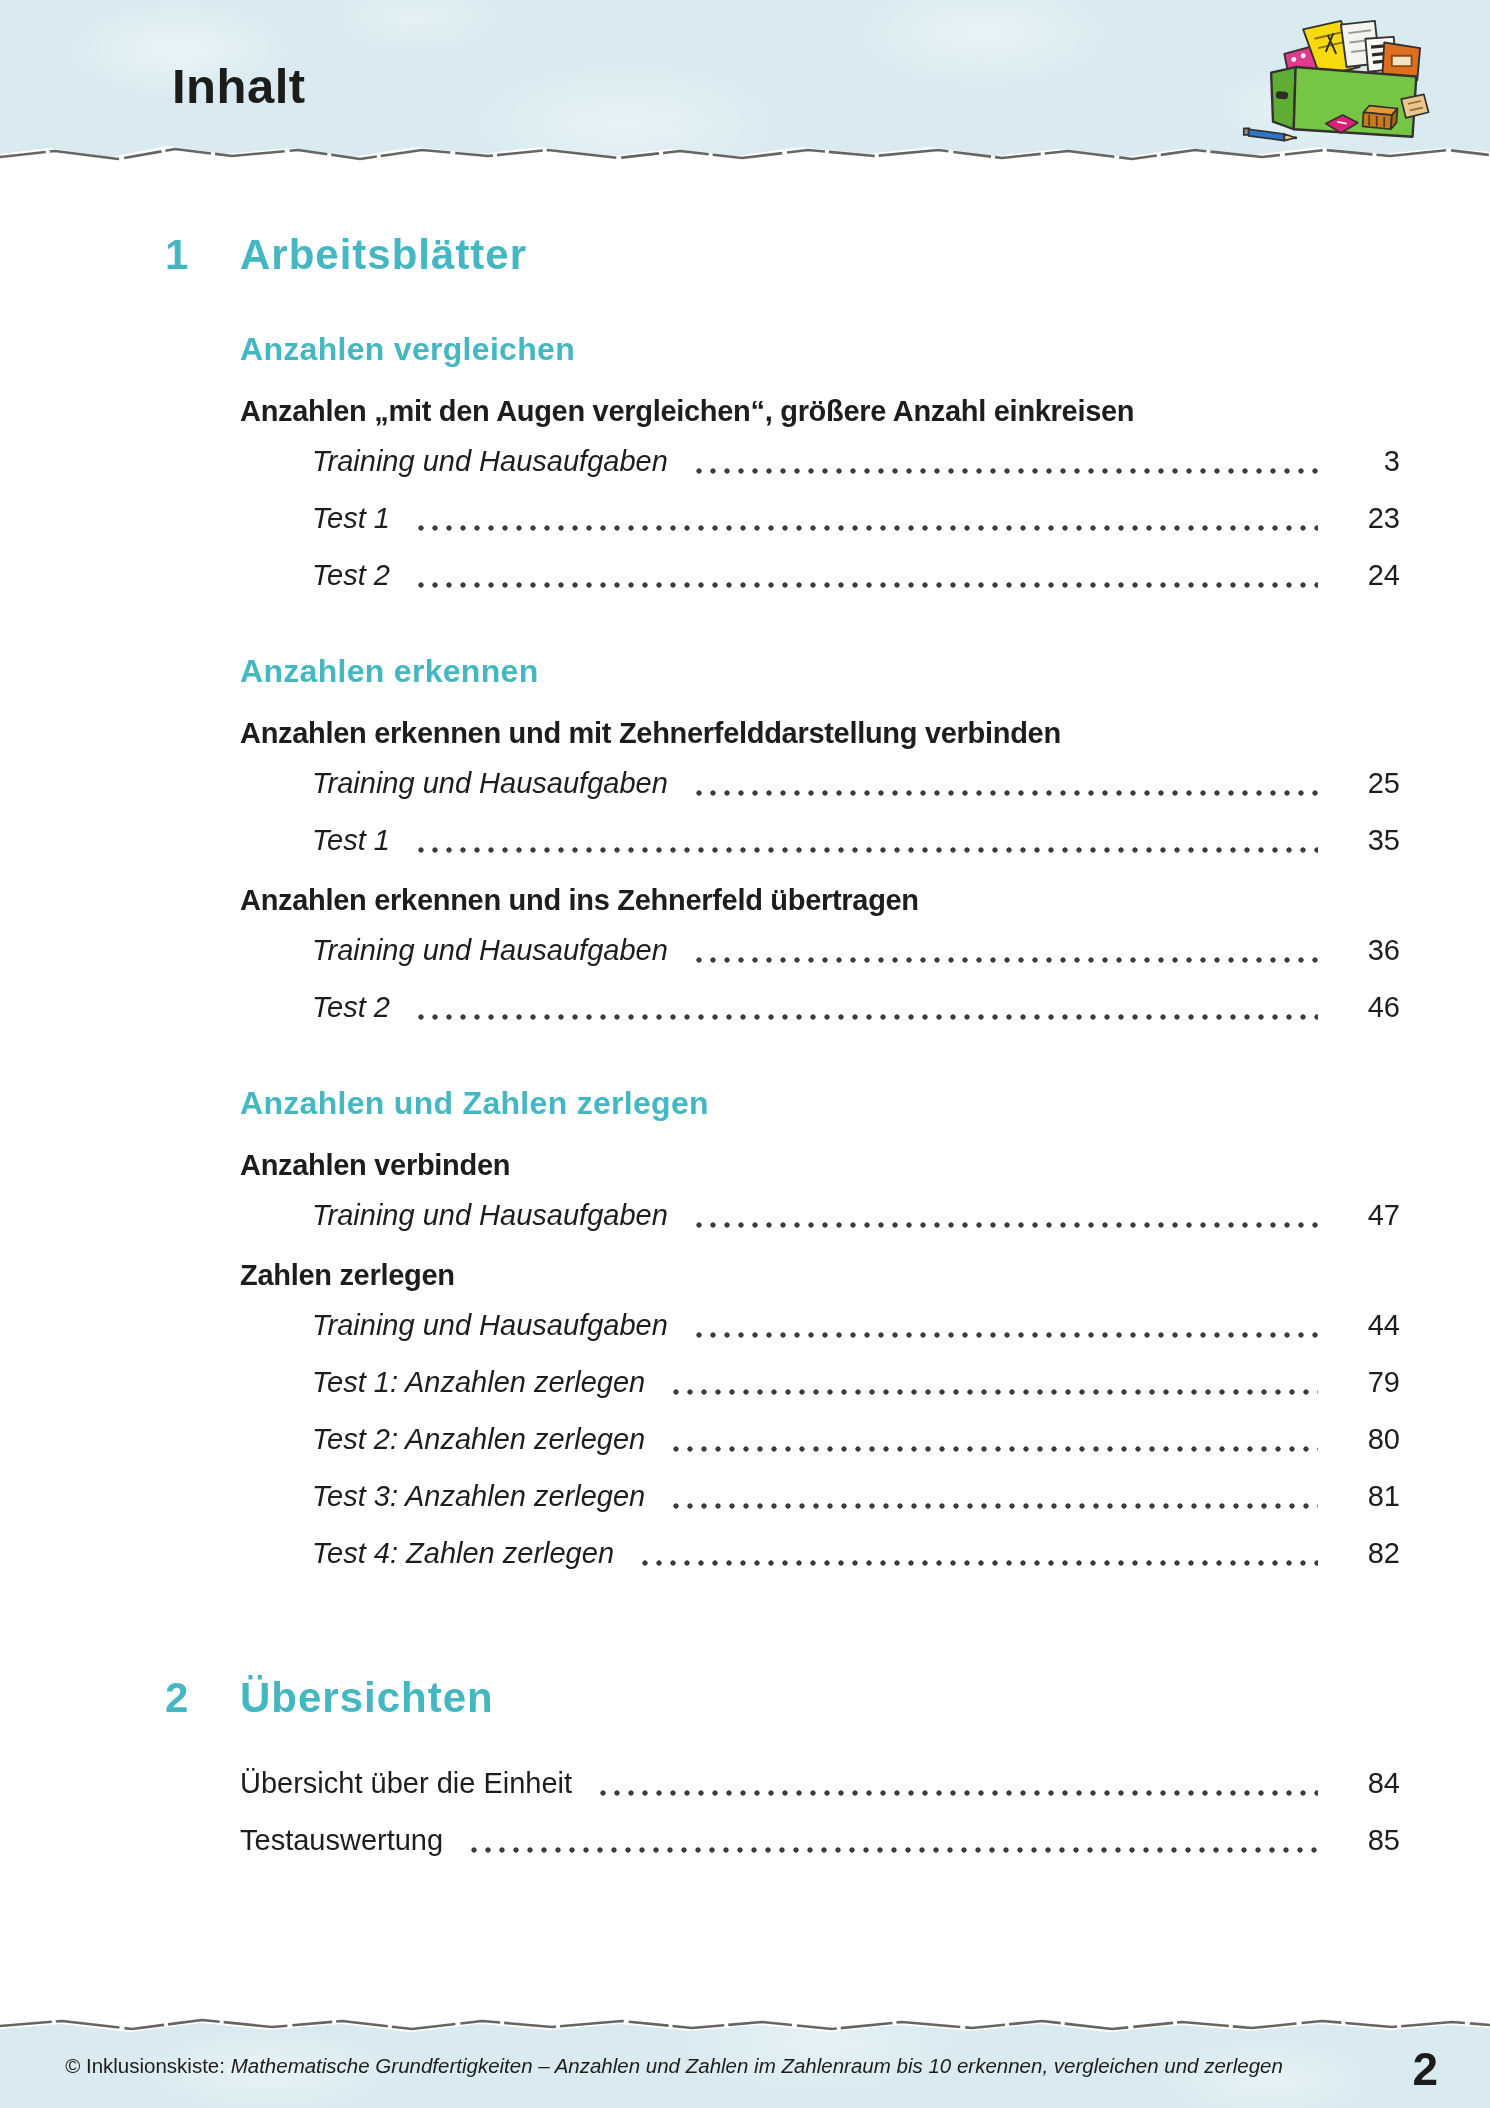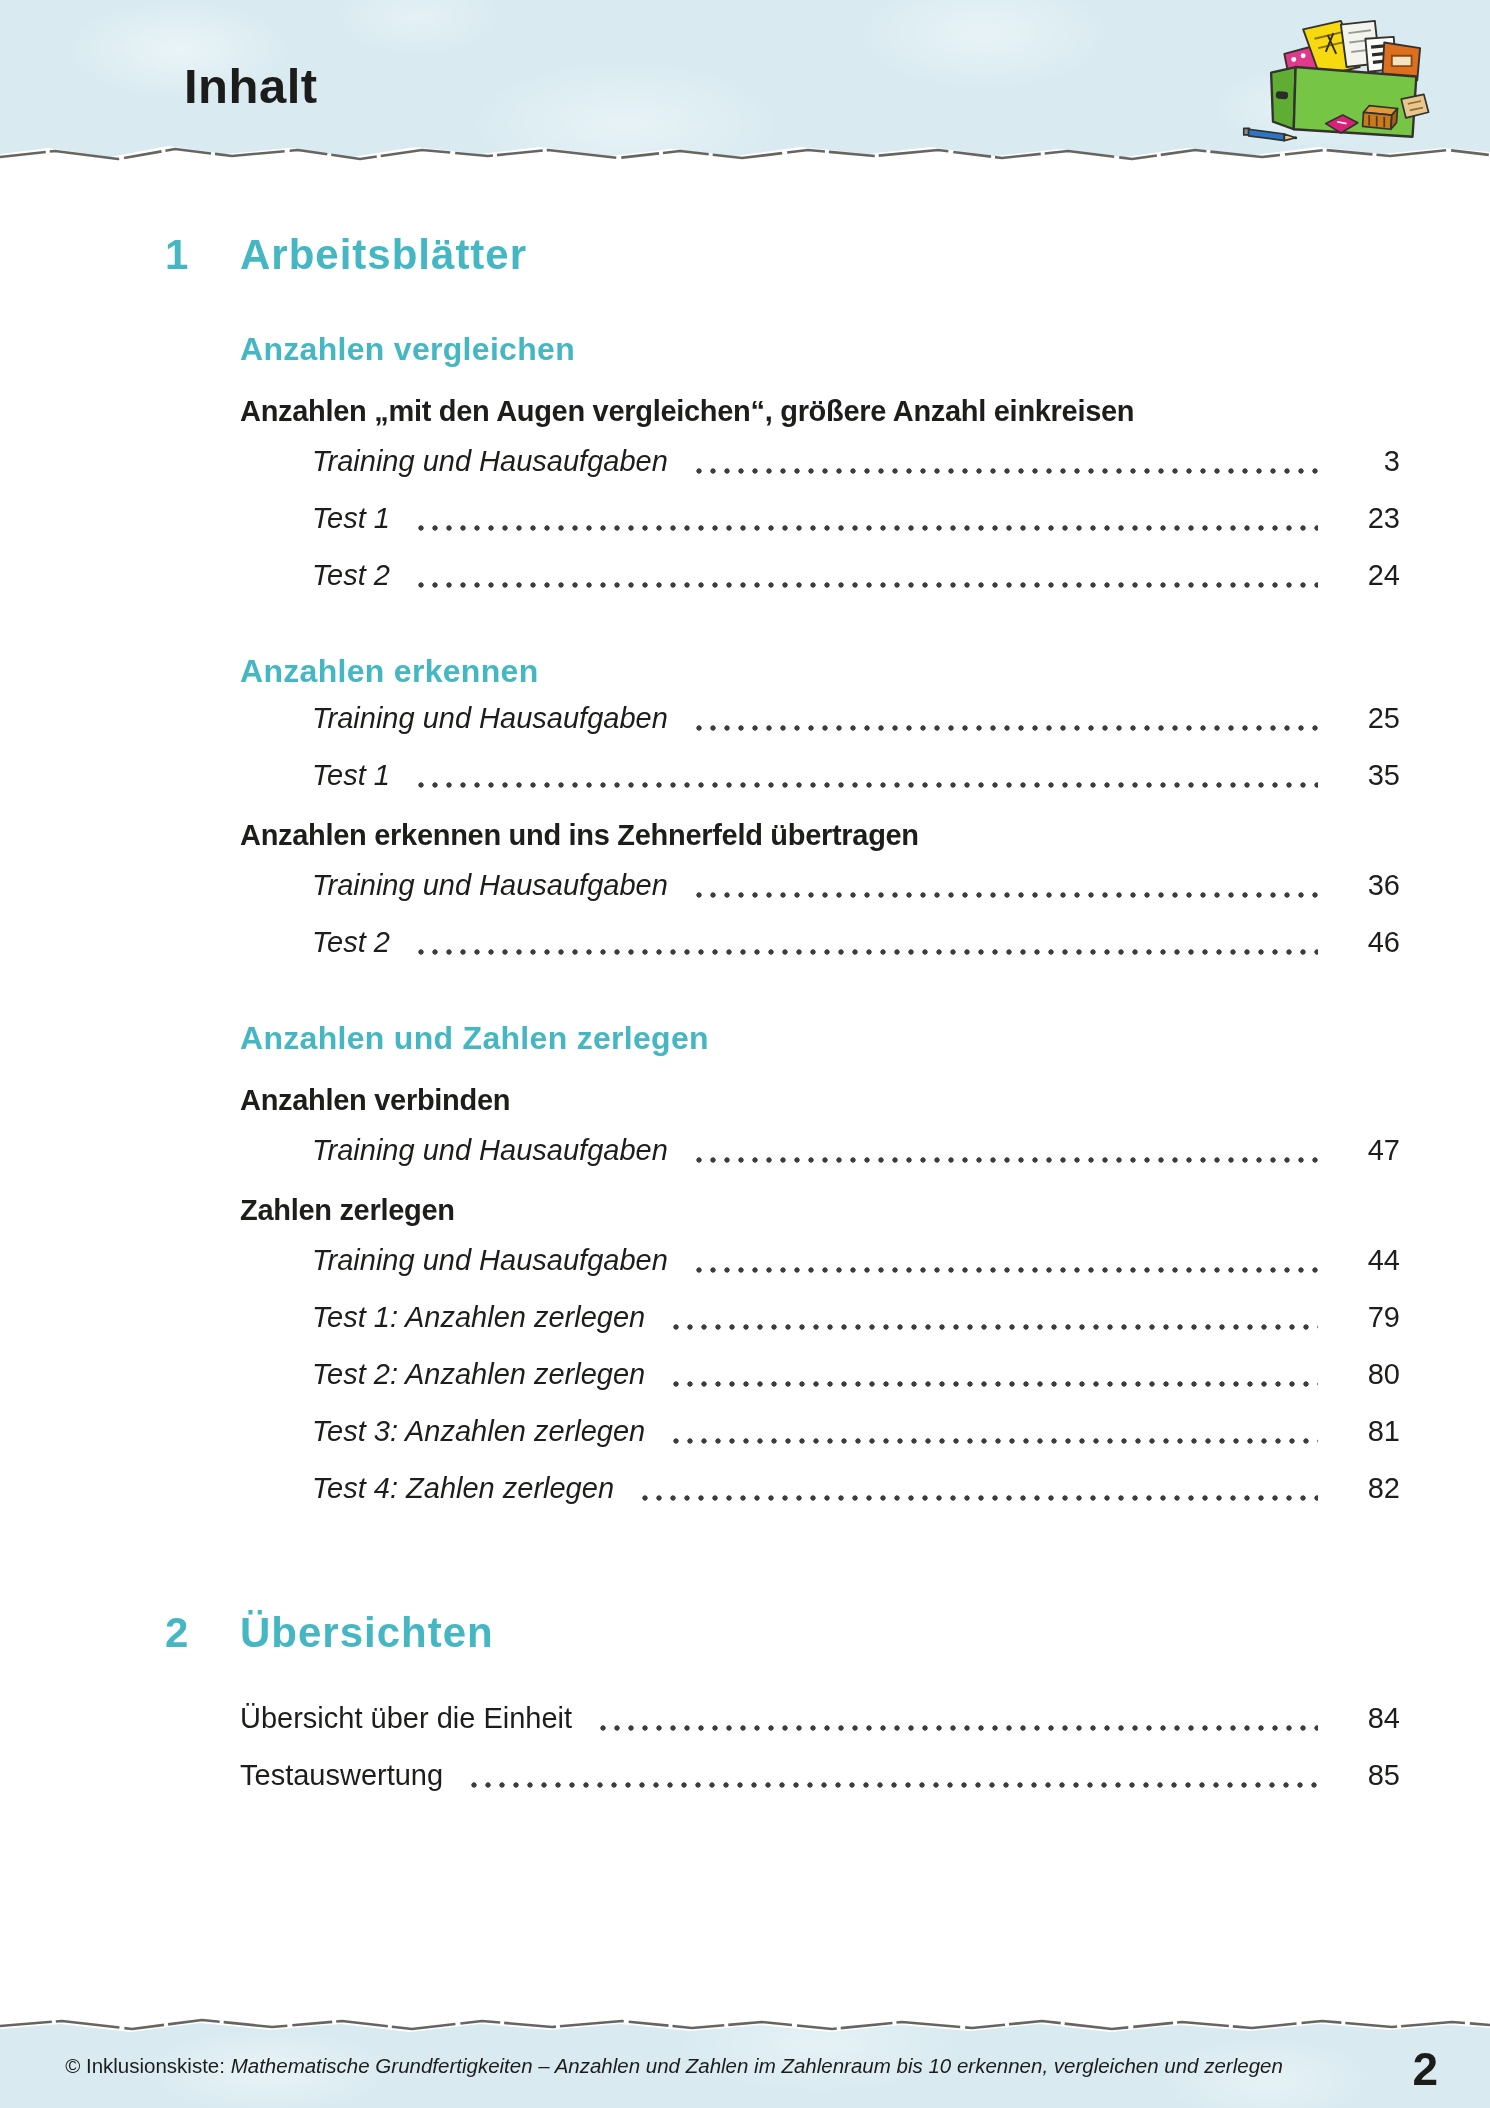--- a/index.html
+++ b/index.html
@@ -24,21 +24,21 @@
     background-color:var(--band);
     background-image:
       radial-gradient(ellipse 160px 70px at 12% 30%, rgba(255,255,255,.45), transparent 70%),
       radial-gradient(ellipse 220px 90px at 42% 75%, rgba(255,255,255,.38), transparent 70%),
       radial-gradient(ellipse 180px 80px at 66% 20%, rgba(255,255,255,.40), transparent 70%),
       radial-gradient(ellipse 140px 60px at 88% 65%, rgba(255,255,255,.35), transparent 70%),
       radial-gradient(ellipse 120px 55px at 28% 10%, rgba(255,255,255,.30), transparent 70%);
   }
   .page-header h1{
     position:absolute;
-    left:184px; top:58px;
+    left:172px; top:58px;
     font-size:49px;
     font-weight:bold;
     letter-spacing:.5px;
     color:#1c1c1a;
   }
   .box-art{
     position:absolute;
     right:42px; top:18px;
     width:218px; height:132px;
   }
@@ -178,20 +178,21 @@
       <span class="entry-label italic">Test 1</span>
       <span class="leader"></span>
       <span class="pagenum">23</span>
     </div>
     <div class="toc-entry indent">
       <span class="entry-label italic">Test 2</span>
       <span class="leader"></span>
       <span class="pagenum">24</span>
     </div>
     <div class="toc-heading">Anzahlen erkennen</div>
+    <div class="toc-subheading">Anzahlen erkennen und mit Zehnerfelddarstellung verbinden</div>
     <div class="toc-entry indent">
       <span class="entry-label italic">Training und Hausaufgaben</span>
       <span class="leader"></span>
       <span class="pagenum">25</span>
     </div>
     <div class="toc-entry indent">
       <span class="entry-label italic">Test 1</span>
       <span class="leader"></span>
       <span class="pagenum">35</span>
     </div>

